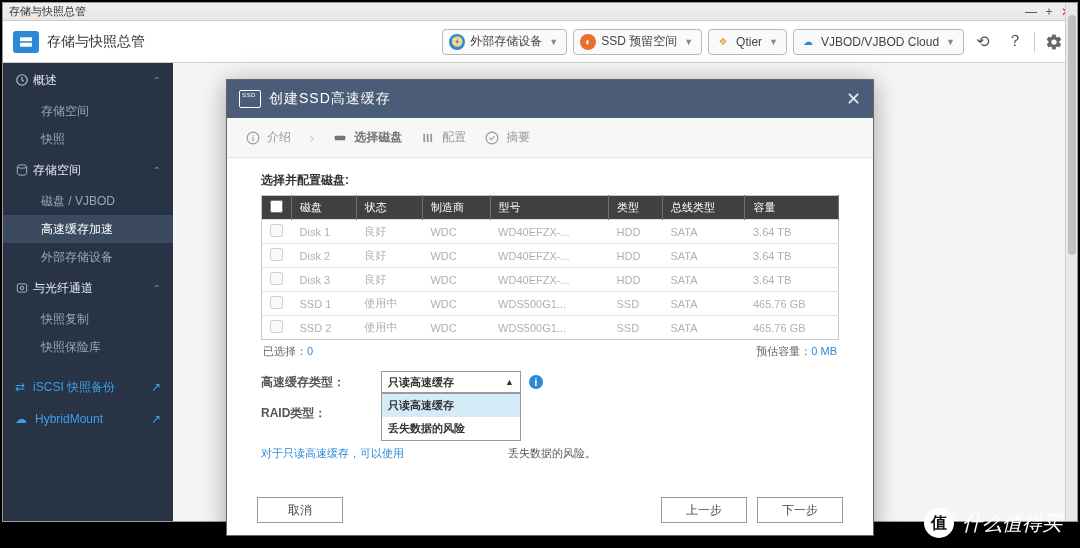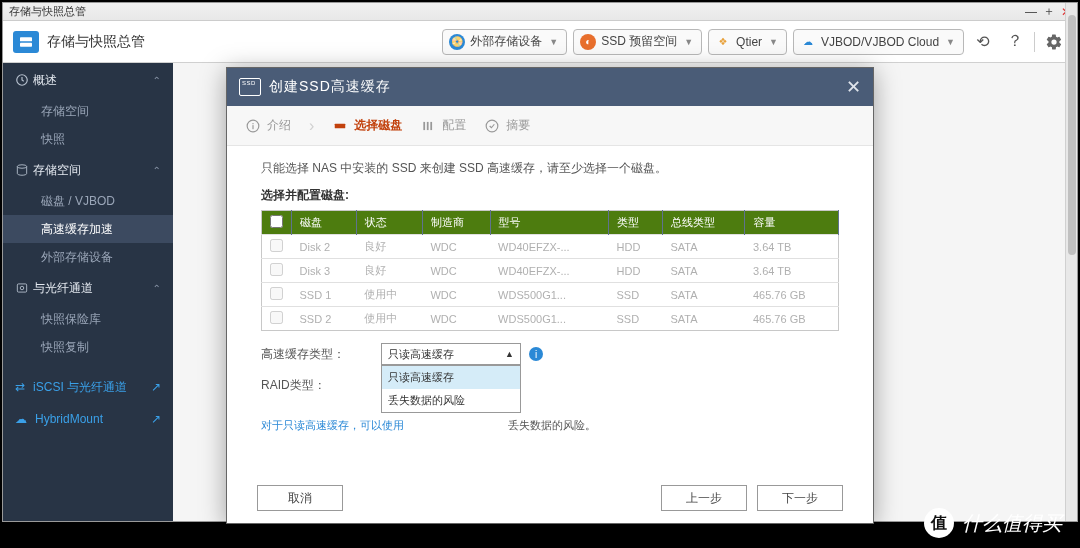--- a/index.html
+++ b/index.html
@@ -24,43 +24,43 @@
   .side-group .sicon svg { width: 14px; height: 14px; fill: #b8c2d0; }
   .side-group .chev { margin-left: auto; font-size: 10px; color: #8a96a8; }
   .side-item { height: 28px; display: flex; align-items: center; padding-left: 38px; cursor: pointer; color: #9aa6b8; font-size: 12px; }
   .side-item.active { background: #3c4a60; color: #fff; }
   .side-link { height: 32px; display: flex; align-items: center; padding: 0 12px; color: #3aa0e8; cursor: pointer; font-size: 12px; gap: 8px; }
   .side-link .ext { margin-left: auto; }
   .main { flex: 1; background: #f5f5f5; position: relative; }
   .scrollbar-right { position: absolute; right: 0; top: 0; bottom: 0; width: 12px; background: #e8e8e8; border-left: 1px solid #d0d0d0; display: flex; justify-content: center; padding-top: 2px; }
   .scrollbar-thumb { width: 8px; height: 240px; background: #c0c0c0; border-radius: 4px; margin-top: 10px; }
 
-  .modal { position: absolute; left: 223px; top: 64px; width: 648px; height: 457px; background: #fff; border: 1px solid #666; box-shadow: 0 4px 24px rgba(0,0,0,.35); }
+  .modal { position: absolute; left: 223px; top: 76px; width: 648px; height: 457px; background: #fff; border: 1px solid #666; box-shadow: 0 4px 24px rgba(0,0,0,.35); }
   .modal-header { height: 38px; background: #4a5c77; display: flex; align-items: center; padding: 0 12px; color: #fff; }
   .modal-header .micon { width: 22px; height: 18px; border: 1.5px solid #fff; border-radius: 2px; position: relative; margin-right: 8px; }
   .modal-header .micon::after { content: "SSD"; position: absolute; left: 2px; top: 1px; font-size: 6px; letter-spacing: .5px; }
   .modal-title { font-size: 14px; font-weight: 500; letter-spacing: 1px; }
   .modal-close { margin-left: auto; font-size: 18px; cursor: pointer; color: #e0e5ec; }
   .steps { height: 40px; display: flex; align-items: center; padding: 0 18px; gap: 18px; background: #f7f7f7; border-bottom: 1px solid #e5e5e5; }
   .step { display: flex; align-items: center; gap: 6px; font-size: 12px; color: #999; }
-  .step.active { color: #c2410c; font-weight: 600; }
+  .step.active { color: #737373; font-weight: 600; }
   .step .sticon { width: 16px; height: 16px; display: flex; align-items: center; justify-content: center; }
   .step .sticon svg { width: 14px; height: 14px; fill: currentColor; }
   .step-arrow { color: #d0d0d0; font-size: 16px; }
   .modal-body { padding: 14px 34px 0 34px; font-size: 12px; color: #555; }
   .instr { margin-bottom: 10px; }
   .sellabel { font-weight: 600; color: #333; margin-bottom: 6px; }
   .disk-table { width: 100%; border: 1px solid #c8c8c8; border-collapse: collapse; font-size: 11px; }
-  .disk-table th { background: #4d7c0f; color: #fff; font-weight: 500; text-align: left; padding: 4px 8px; height: 22px; border-right: 1px solid #5f728f; }
+  .disk-table th { background: #404040; color: #fff; font-weight: 500; text-align: left; padding: 4px 8px; height: 22px; border-right: 1px solid #5f728f; }
   .disk-table td { border-top: 1px solid #e0e0e0; padding: 4px 8px; height: 20px; color: #b0b0b0; }
   .disk-table th:first-child, .disk-table td:first-child { width: 26px; text-align: center; }
   .disk-table input[type=checkbox] { pointer-events: none; }
   .table-footer { display: flex; justify-content: space-between; font-size: 11px; padding: 4px 2px 0; color: #666; }
   .table-footer .blue { color: #2b89d6; }
-  .form-row { display: flex; align-items: center; margin-top: 12px; font-size: 12px; }
+  .form-row { display: flex; align-items: center; margin-top: 12px; font-size: 12px; font-weight: bold; }
   .form-row .flabel { width: 120px; color: #555; }
   .select-wrap { position: relative; width: 140px; }
   .select-box { width: 140px; height: 22px; border: 1px solid #999; background: #fff; display: flex; align-items: center; padding: 0 6px; font-size: 11px; color: #333; cursor: pointer; }
   .select-box .caret2 { margin-left: auto; font-size: 9px; }
   .info-icon { width: 14px; height: 14px; border-radius: 50%; background: #2b89d6; color: #fff; font-size: 10px; display: flex; align-items: center; justify-content: center; margin-left: 8px; }
   .dropdown { position: absolute; left: 0; top: 22px; width: 140px; border: 1px solid #999; background: #fff; z-index: 10; }
   .dropdown .opt { padding: 4px 6px; font-size: 11px; color: #333; cursor: pointer; }
   .dropdown .opt.sel { background: #d5ecf8; }
   .note { margin-top: 24px; font-size: 11px; color: #2b89d6; }
   .note .dark { color: #555; }
@@ -156,27 +156,27 @@
       <div class="side-group">
         <span class="sicon">
             <svg viewBox="0 0 24 24">
               <rect x="4" y="5" width="16" height="14" rx="2" fill="none" stroke="#b8c2d0" stroke-width="1.5"></rect>
               <circle cx="12" cy="12" r="3" fill="none" stroke="#b8c2d0" stroke-width="1.5"></circle>
             </svg>
           </span>
         <span>与光纤通道</span>
         <span class="chev">⌃</span>
       </div>
+      <div class="side-item">快照复制</div>
       <div class="side-item">快照保险库</div>
-      <div class="side-item">快照复制</div>
 
       <div style="height:10px"></div>
       <div class="side-link">
         <span>⇄</span>
-          <span>iSCSI 与光纤通道</span>
+          <span>iSCSI 快照备份</span>
         <span class="ext">↗</span>
       </div>
       <div class="side-link">
         <span>☁</span>
           <span>HybridMount</span>
         <span class="ext">↗</span>
       </div>
     </div>
 
     <div class="main"></div>
@@ -226,38 +226,47 @@
         <span class="sticon">
             <svg viewBox="0 0 24 24">
               <circle cx="12" cy="12" r="10" fill="none" stroke="currentColor" stroke-width="2"></circle>
               <path d="M8 12l3 3 5-6" fill="none" stroke="currentColor" stroke-width="2"></path>
             </svg>
           </span>
         <span>摘要</span>
       </div>
     </div>
     <div class="modal-body">
-      <div class="instr">只能选择 NAS 中安装的 SSD 来创建 SSD 高速缓存，请至少选择一个磁盘。</div>
       <div class="sellabel">选择并配置磁盘:</div>
       <table class="disk-table">
         <thead>
             <tr>
           <th><input type="checkbox" style=""></th>
           <th>磁盘</th>
           <th>状态</th>
           <th>制造商</th>
           <th>型号</th>
           <th>类型</th>
           <th>总线类型</th>
           <th>容量</th>
         </tr>
           </thead>
         <tbody id="disk-rows">
             <tr>
               <td><input type="checkbox" disabled="" style=""></td>
+    <td>Disk 1</td>
+              <td>良好</td>
+              <td>WDC</td>
+              <td>WD40EFZX-...</td>
+              <td>HDD</td>
+              <td>SATA</td>
+              <td>3.64 TB</td>
+            </tr>
+            <tr>
+              <td><input type="checkbox" disabled="" style=""></td>
     <td>Disk 2</td>
               <td>良好</td>
               <td>WDC</td>
               <td>WD40EFZX-...</td>
               <td>HDD</td>
               <td>SATA</td>
               <td>3.64 TB</td>
             </tr>
             <tr>
               <td><input type="checkbox" disabled="" style=""></td>
@@ -284,20 +293,24 @@
     <td>SSD 2</td>
               <td>使用中</td>
               <td>WDC</td>
               <td>WDS500G1...</td>
               <td>SSD</td>
               <td>SATA</td>
               <td>465.76 GB</td>
             </tr>
           </tbody>
       </table>
+      <div class="table-footer">
+        <span><span>已选择：</span><span class="blue">0</span></span>
+        <span><span>预估容量：</span><span class="blue">0 MB</span></span>
+      </div>
 
       <div class="form-row">
         <span class="flabel">高速缓存类型：</span>
         <div class="select-wrap">
           <div class="select-box">
             <span>只读高速缓存</span>
             <span class="caret2">▲</span>
           </div>
           <div class="dropdown">
             <div class="opt sel">只读高速缓存</div>

